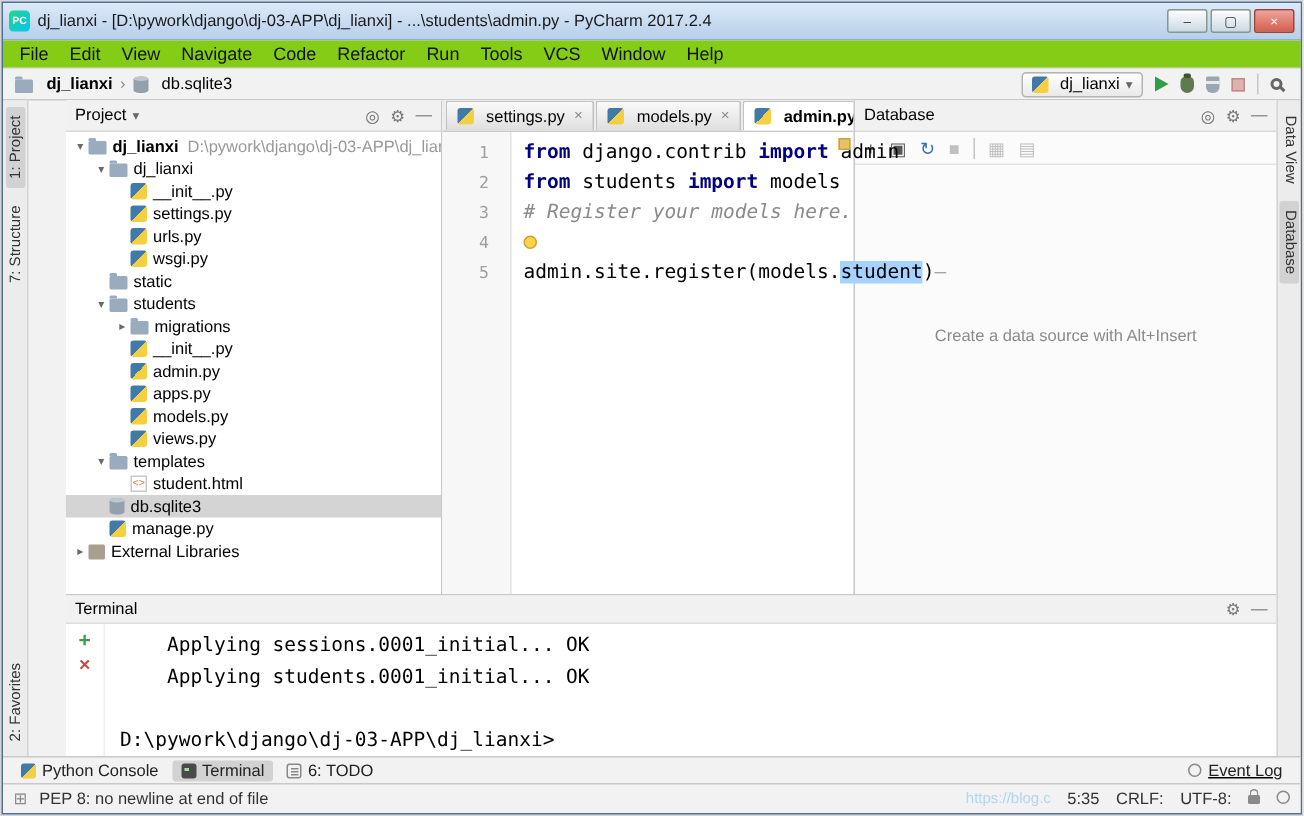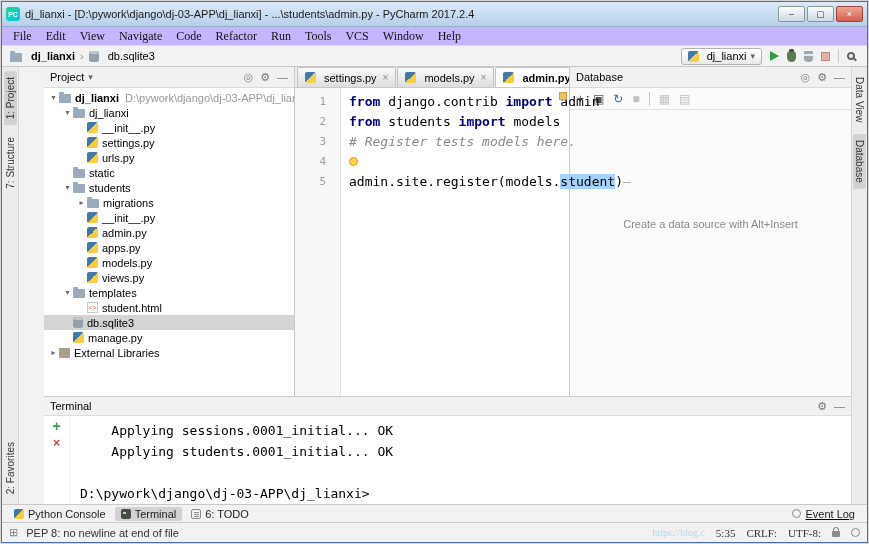--- a/index.html
+++ b/index.html
@@ -9,21 +9,21 @@
 
   
   .titlebar{height:14px;flex:none;background:linear-gradient(#dceafa,#b7cfe9);display:flex;align-items:center;padding:12px 4px;gap:5px;border-bottom:1px solid #94aecb;}
   .app-icon{width:14px;height:14px;flex:none;border-radius:3px;background:linear-gradient(135deg,#21d789,#07c3f2);color:#fff;font-size:7px;font-weight:bold;display:flex;align-items:center;justify-content:center;}
   .title-text{font-size:11px;color:#1a1a1a;flex:1;white-space:nowrap;overflow:hidden;}
   .win-btns{display:flex;gap:2px;flex:none;}
   .win-btn{width:27px;height:16px;border:1px solid #87998f;border-radius:2px;background:linear-gradient(#fdfefe,#ccd8e5);font-size:9px;display:flex;align-items:center;justify-content:center;color:#333;}
   .win-btn.close{background:linear-gradient(#f0a399,#d35f4e);color:#fff;border-color:#9c4438;}
 
   
-  .menubar{height:19px;flex:none;display:flex;align-items:center;padding:0 4px;background:#c4b5fd;border-bottom:1px solid #dcdcdc;font-family:Liberation Serif, serif;}
+  .menubar{height:19px;flex:none;display:flex;align-items:center;padding:0 4px;background:#84cc16;border-bottom:1px solid #dcdcdc;}
   .menu-item{padding:2px 7px;color:#111;}
 
   
   .toolbar{height:21px;flex:none;display:flex;align-items:center;padding:0 8px;background:#f2f2f2;border-bottom:1px solid #c9c9c9;}
   .breadcrumb{display:flex;align-items:center;gap:5px;font-size:11px;}
   .crumb-project{font-weight:bold;}
   .crumb-sep{color:#888;}
   .toolbar-right{margin-left:auto;display:flex;align-items:center;gap:8px;}
   .run-combo{display:flex;align-items:center;gap:4px;border:1px solid #b4b4b4;background:linear-gradient(#ffffff,#e9e9e9);border-radius:3px;padding:0 6px;height:17px;font-size:11px;}
   .tb-divider{width:1px;height:14px;background:#c6c6c6;}
@@ -125,21 +125,21 @@
   .mini-terminal{width:10px;height:10px;background:#4a4a4a;border-radius:2px;position:relative;}
   .mini-terminal::before{content:"";position:absolute;top:3px;left:2px;width:3px;height:2px;background:#9fe29f;}
   .mini-todo{width:10px;height:10px;border:1px solid #888;border-radius:2px;position:relative;}
   .mini-todo::before{content:"";position:absolute;left:2px;top:2px;width:5px;height:1px;background:#888;box-shadow:0 2px 0 #888,0 4px 0 #888;}
   .mini-event{width:9px;height:9px;border:1px solid #8a8a8a;border-radius:50%;}
   .bb-right{margin-left:auto;display:flex;align-items:center;gap:4px;text-decoration:underline;}
 
   
   .status-bar{height:20px;flex:none;background:#f2f2f2;border-top:1px solid #c9c9c9;display:flex;align-items:center;padding:0 7px;font-size:11px;color:#333;gap:8px;}
   .grid-glyph{color:#8a8a8a;font-size:11px;}
-  .sb-right{margin-left:auto;display:flex;align-items:center;gap:11px;font-family:Liberation Serif, serif;}
+  .sb-right{margin-left:auto;display:flex;align-items:flex-start;gap:11px;}
   .watermark{color:#aed7ee;font-size:10px;}
   .icon-lock{width:8px;height:6px;background:#8a8a8a;position:relative;border-radius:1px;margin-top:3px;}
   .icon-lock::before{content:"";position:absolute;top:-4px;left:1px;width:4px;height:4px;border:1px solid #8a8a8a;border-bottom:none;border-radius:3px 3px 0 0;}
   .icon-hector{width:9px;height:9px;border:1px solid #8a8a8a;border-radius:50%;}
 </style>
 </head>
 <body>
 
 <div class="window">
 
@@ -233,20 +233,25 @@
             <div class="tree-row" data-indent="2">
               <span class="arrow" data-arrow="none"></span>
               <span class="ficon" data-icon="python"></span>
               <span class="tlabel">settings.py</span>
             </div>
             <div class="tree-row" data-indent="2">
               <span class="arrow" data-arrow="none"></span>
               <span class="ficon" data-icon="python"></span>
               <span class="tlabel">urls.py</span>
             </div>
+            <div class="tree-row" data-indent="2">
+              <span class="arrow" data-arrow="none"></span>
+              <span class="ficon" data-icon="python"></span>
+              <span class="tlabel">wsgi.py</span>
+            </div>
             <div class="tree-row" data-indent="1">
               <span class="arrow" data-arrow="none"></span>
               <span class="ficon" data-icon="folder"></span>
               <span class="tlabel">static</span>
             </div>
             <div class="tree-row" data-indent="1">
               <span class="arrow" data-arrow="v"></span>
               <span class="ficon" data-icon="package"></span>
               <span class="tlabel">students</span>
             </div>
@@ -335,21 +340,21 @@
             <div class="gutter">
               <div class="lnum">1</div>
               <div class="lnum">2</div>
               <div class="lnum">3</div>
               <div class="lnum">4</div>
               <div class="lnum">5</div>
             </div>
             <div class="code">
               <div class="code-line"><span class="kw">from</span><span> django.contrib </span><span class="kw">import</span><span> admin</span></div>
               <div class="code-line"><span class="kw">from</span><span> students </span><span class="kw">import</span><span> models</span></div>
-              <div class="code-line"><span class="comment"># Register tests models here.</span></div>
+              <div class="code-line"><span class="comment"># Register your models here.</span></div>
               <div class="code-line"><span class="bulb"></span></div>
               <div class="code-line"><span>admin.site.register(models.</span><span class="sel-token">student</span><span>)</span><span class="dash">—</span></div>
             </div>
             <div class="err-stripe"></div>
           </div>
         </div>
 
         <div class="db-panel">
           <div class="panel-header">
             <span>Database</span>

